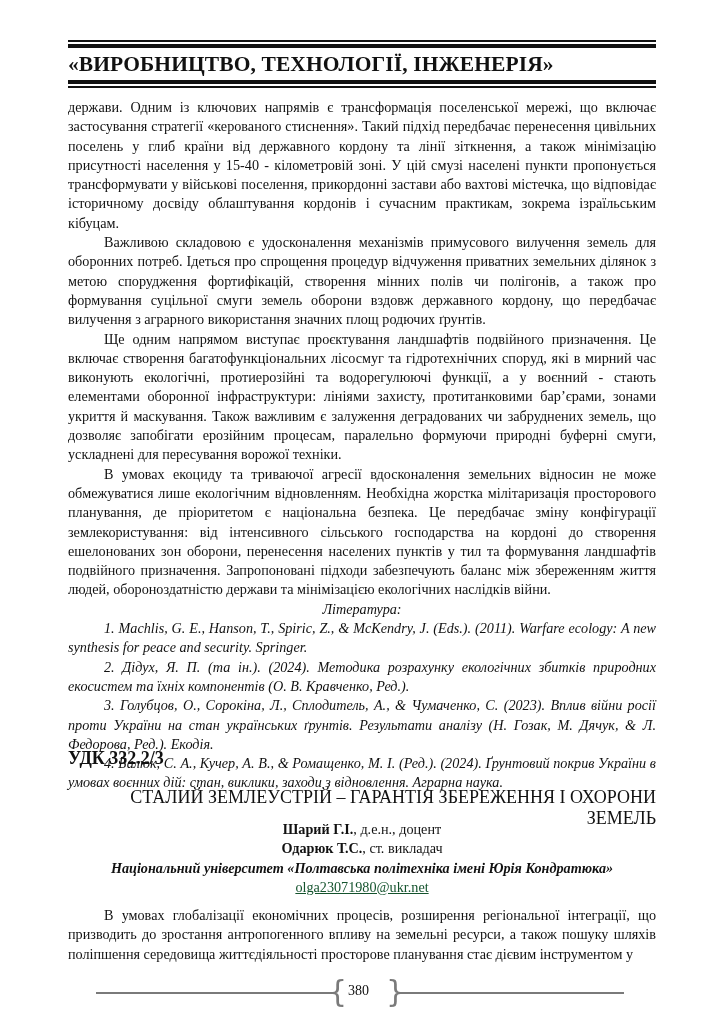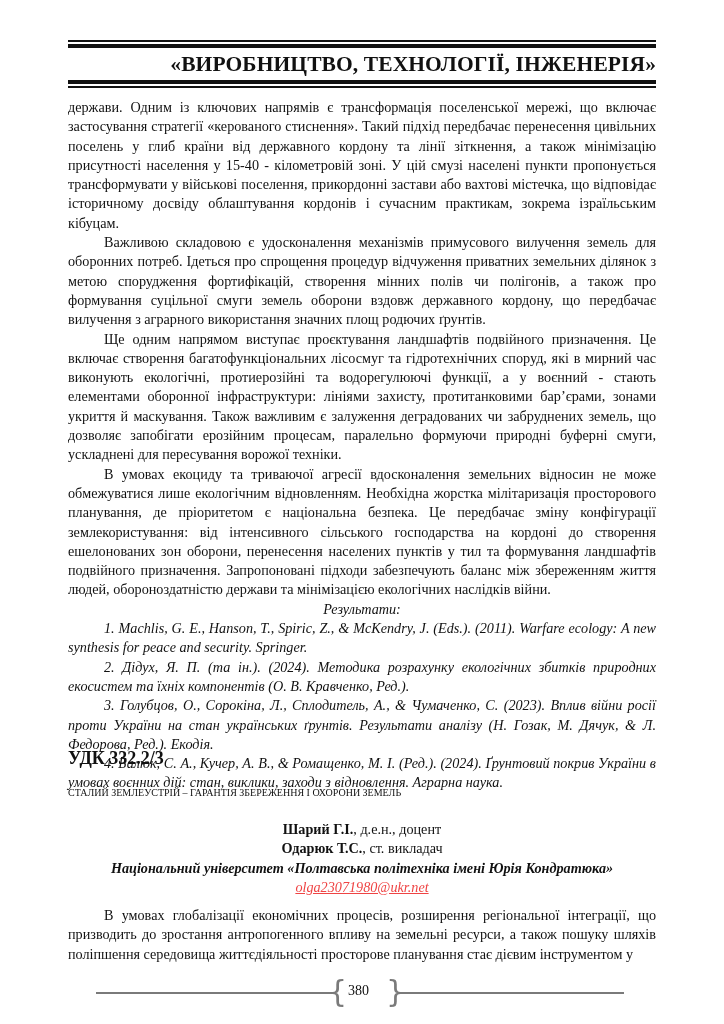--- a/index.html
+++ b/index.html
@@ -2,32 +2,32 @@
 <html><head>
 <meta charset="utf-8">
 <style>
   html, body { margin: 0; padding: 0; background: #ffffff; }
   body { width: 724px; height: 1024px; position: relative; overflow: hidden;
          font-family: "Liberation Serif", "DejaVu Serif", serif; color: #111; }
   .header { position: absolute; left: 68px; top: 40px; width: 588px; }
   .rule-thin { height: 2px; background: #111; }
   .rule-thick { height: 4px; background: #111; }
   .rule-gap { height: 2px; }
-  .header-title { text-align: right; font-weight: bold; font-size: 21.5px; line-height: 26px; padding: 3px 0 3px 0; letter-spacing: 0.1px; }
+  .header-title { text-align: left; font-weight: bold; font-size: 21.5px; line-height: 26px; padding: 3px 0 3px 0; letter-spacing: 0.1px; }
   .body { position: absolute; left: 68px; top: 98px; width: 588px; font-size: 14.2px; line-height: 19.3px; }
   .p { text-align: justify; margin: 0; }
   .indent { text-indent: 36px; }
   .refs-title { text-align: center; font-style: italic; margin: 0; }
   .ref { text-align: justify; text-indent: 36px; font-style: italic; margin: 0; }
   .udk { position: absolute; left: 68px; top: 748px; font-weight: bold; font-size: 18px; }
-  .article-title { position: absolute; left: 68px; top: 787px; width: 588px; text-align: left; font-size: 10px; }
+  .article-title { position: absolute; left: 68px; top: 787px; width: 588px; text-align: right; font-size: 18px; }
   .authors { position: absolute; left: 68px; top: 820px; width: 588px; text-align: center; font-size: 14.2px; line-height: 19.3px; }
   .authors b { font-weight: bold; }
   .affil { font-style: italic; font-weight: bold; }
-  .email { font-style: italic; color: #ef4444; text-decoration: underline; }
+  .email { color: #14532d; text-decoration: underline; }
   .intro { position: absolute; left: 68px; top: 906px; width: 588px; font-size: 14.2px; line-height: 19.3px; }
   .footer { position: absolute; left: 96px; top: 975px; width: 528px; height: 36px; }
   .footer-line { position: absolute; top: 17px; height: 2px; background: #7a7a7a; }
   .footer-line.left { left: 0; width: 236px; }
   .footer-line.right { left: 304px; width: 224px; }
   .brace { position: absolute; top: 2px; font-size: 30px; color: #7a7a7a; font-family: "DejaVu Sans", sans-serif; line-height: 30px; }
   .brace.l { left: 232px; }
   .brace.r { left: 290px; }
   .page-num { position: absolute; left: 252px; top: 8px; font-size: 14px; }
 </style>
@@ -42,21 +42,21 @@
   <div class="rule-thick"></div>
   <div class="rule-gap"></div>
   <div class="rule-thin"></div>
 </div>
 
 <div class="body">
   <p class="p">держави. Одним із ключових напрямів є трансформація поселенської мережі, що включає застосування стратегії «керованого стиснення». Такий підхід передбачає перенесення цивільних поселень у глиб країни від державного кордону та лінії зіткнення, а також мінімізацію присутності населення у 15-40 - кілометровій зоні. У цій смузі населені пункти пропонується трансформувати у військові поселення, прикордонні застави або вахтові містечка, що відповідає історичному досвіду облаштування кордонів і сучасним практикам, зокрема ізраїльським кібуцам.</p>
   <p class="p indent">Важливою складовою є удосконалення механізмів примусового вилучення земель для оборонних потреб. Ідеться про спрощення процедур відчуження приватних земельних ділянок з метою спорудження фортифікацій, створення мінних полів чи полігонів, а також про формування суцільної смуги земель оборони вздовж державного кордону, що передбачає вилучення з аграрного використання значних площ родючих ґрунтів.</p>
   <p class="p indent">Ще одним напрямом виступає проєктування ландшафтів подвійного призначення. Це включає створення багатофункціональних лісосмуг та гідротехнічних споруд, які в мирний час виконують екологічні, протиерозійні та водорегулюючі функції, а у воєнний - стають елементами оборонної інфраструктури: лініями захисту, протитанковими бар’єрами, зонами укриття й маскування. Також важливим є залуження деградованих чи забруднених земель, що дозволяє запобігати ерозійним процесам, паралельно формуючи природні буферні смуги, ускладнені для пересування ворожої техніки.</p>
   <p class="p indent">В умовах екоциду та триваючої агресії вдосконалення земельних відносин не може обмежуватися лише екологічним відновленням. Необхідна жорстка мілітаризація просторового планування, де пріоритетом є національна безпека. Це передбачає зміну конфігурації землекористування: від інтенсивного сільського господарства на кордоні до створення ешелонованих зон оборони, перенесення населених пунктів у тил та формування ландшафтів подвійного призначення. Запропоновані підходи забезпечують баланс між збереженням життя людей, обороноздатністю держави та мінімізацією екологічних наслідків війни.</p>
-  <p class="refs-title">Результати:</p>
+  <p class="refs-title">Література:</p>
   <p class="ref">1. Machlis, G. E., Hanson, T., Spiric, Z., &amp; McKendry, J. (Eds.). (2011). Warfare ecology: A new synthesis for peace and security. Springer.</p>
   <p class="ref">2. Дідух, Я. П. (та ін.). (2024). Методика розрахунку екологічних збитків природних екосистем та їхніх компонентів (О. В. Кравченко, Ред.).</p>
   <p class="ref">3. Голубцов, О., Сорокіна, Л., Сплодитель, А., &amp; Чумаченко, С. (2023). Вплив війни росії проти України на стан українських ґрунтів. Результати аналізу (Н. Гозак, М. Дячук, &amp; Л. Федорова, Ред.). Екодія.</p>
   <p class="ref">4. Балюк, С. А., Кучер, А. В., &amp; Ромащенко, М. І. (Ред.). (2024). Ґрунтовий покрив України в умовах воєнних дій: стан, виклики, заходи з відновлення. Аграрна наука.</p>
 </div>
 
 <div class="udk">УДК 332.2/3</div>
 <div class="article-title">СТАЛИЙ ЗЕМЛЕУСТРІЙ – ГАРАНТІЯ ЗБЕРЕЖЕННЯ І ОХОРОНИ ЗЕМЕЛЬ</div>
 
 <div class="authors">

